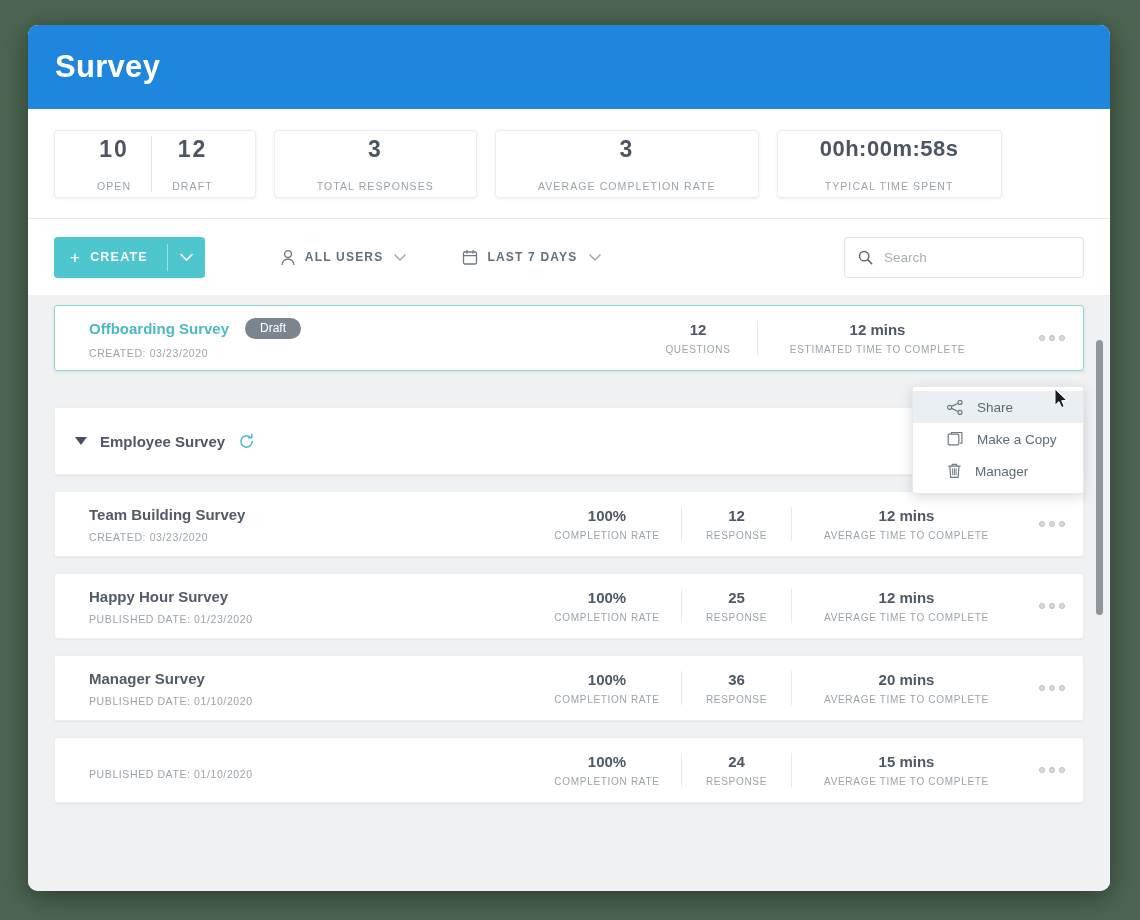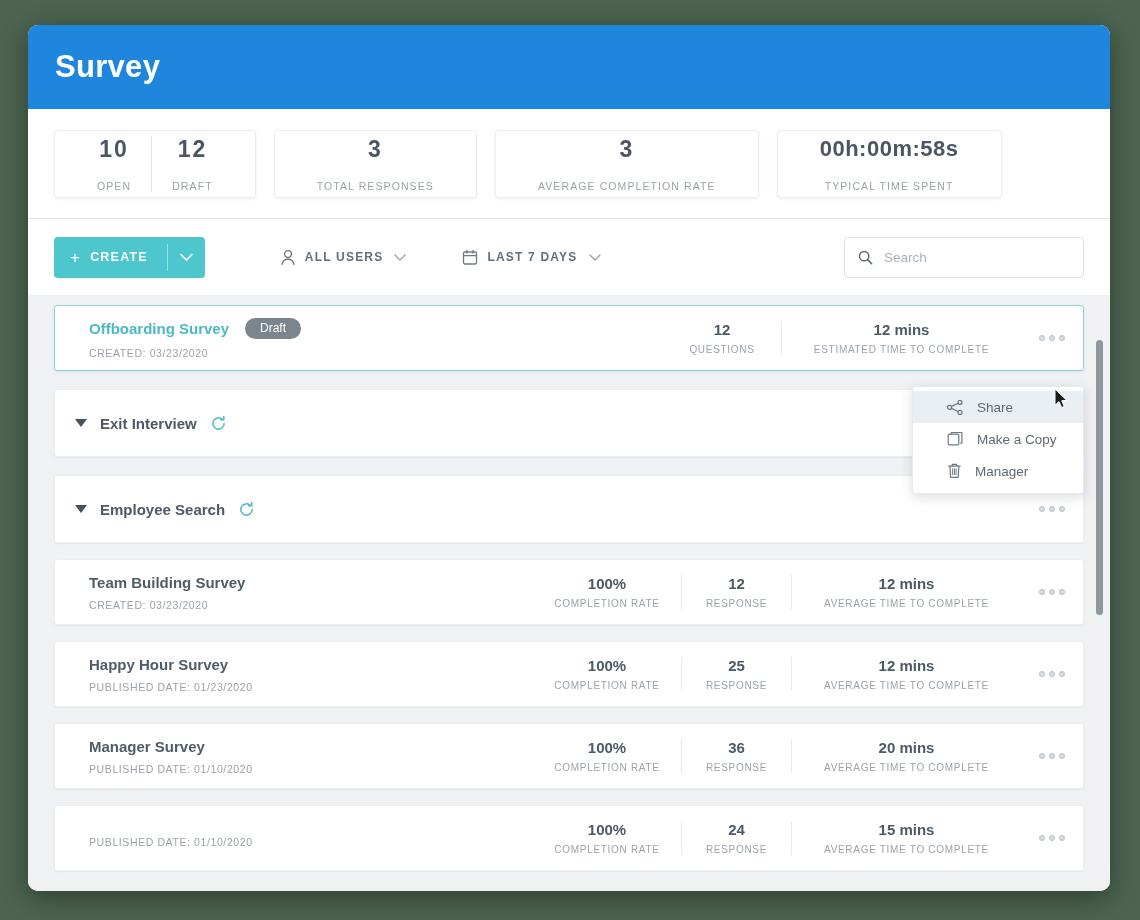--- a/index.html
+++ b/index.html
@@ -176,20 +176,21 @@
     border: 1px solid #eceef0;
     border-radius: 3px;
     display: flex;
     align-items: center;
     box-shadow: 0 1px 2px rgba(70,80,90,0.06);
   }
 
   .row.highlighted {
     border: 1px solid #8fd3d8;
     box-shadow: 0 1px 3px rgba(80,170,180,0.18);
+    gap: 24px;
   }
 
   .row-left { flex: 1; padding-left: 34px; }
   .row-title-line { display: flex; align-items: center; gap: 16px; }
   .row-title { font-size: 15px; font-weight: bold; color: #505c69; }
   .row-title.teal { color: #4cbac4; }
   .row-sub {
     font-size: 10.5px;
     color: #9aa3aa;
     letter-spacing: 0.6px;
@@ -434,42 +435,27 @@
       </div>
       <div class="dots">
         <i></i>
           <i></i>
           <i></i>
       </div>
     </div>
 
     <div class="spacer-18"></div>
 
+
+    <div class="spacer-18"></div>
+
     <div class="row group">
       <div class="group-left">
         <span class="caret"></span>
-        <span class="group-title">Exit Interview</span>
-        <svg width="17" height="17" viewBox="0 0 18 18">
-          <path d="M15 9a6 6 0 1 1-1.9-4.4" fill="none" stroke="#4cbac4" stroke-width="1.6" stroke-linecap="round"></path>
-          <path d="M14.6 1.6 V5.1 H11.1" fill="none" stroke="#4cbac4" stroke-width="1.6" stroke-linecap="round" stroke-linejoin="round"></path>
-        </svg>
-      </div>
-      <div class="dots">
-        <i></i>
-          <i></i>
-          <i></i>
-      </div>
-    </div>
-
-    <div class="spacer-18"></div>
-
-    <div class="row group">
-      <div class="group-left">
-        <span class="caret"></span>
-        <span class="group-title">Employee Search</span>
+        <span class="group-title">Employee Survey</span>
         <svg width="17" height="17" viewBox="0 0 18 18">
           <path d="M15 9a6 6 0 1 1-1.9-4.4" fill="none" stroke="#4cbac4" stroke-width="1.6" stroke-linecap="round"></path>
           <path d="M14.6 1.6 V5.1 H11.1" fill="none" stroke="#4cbac4" stroke-width="1.6" stroke-linecap="round" stroke-linejoin="round"></path>
         </svg>
       </div>
       <div class="dots">
         <i></i>
           <i></i>
           <i></i>
       </div>

